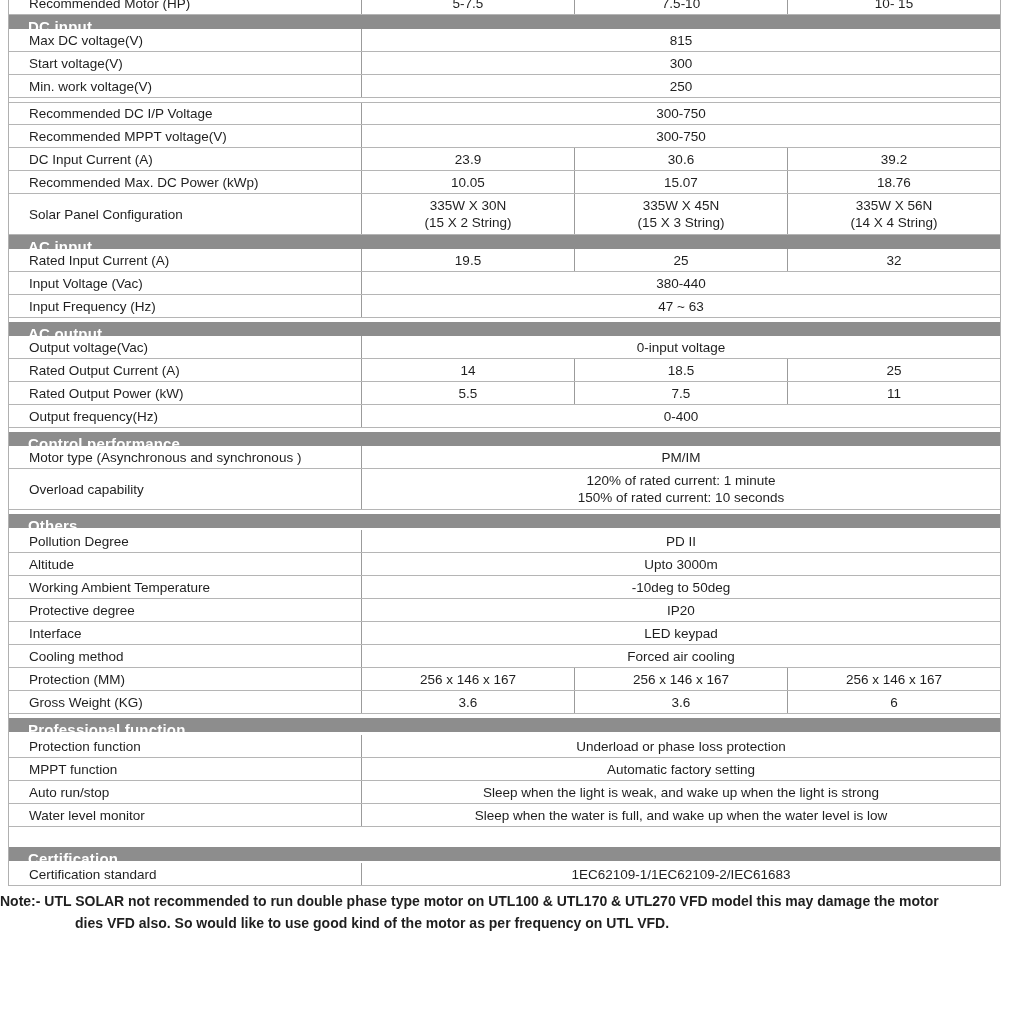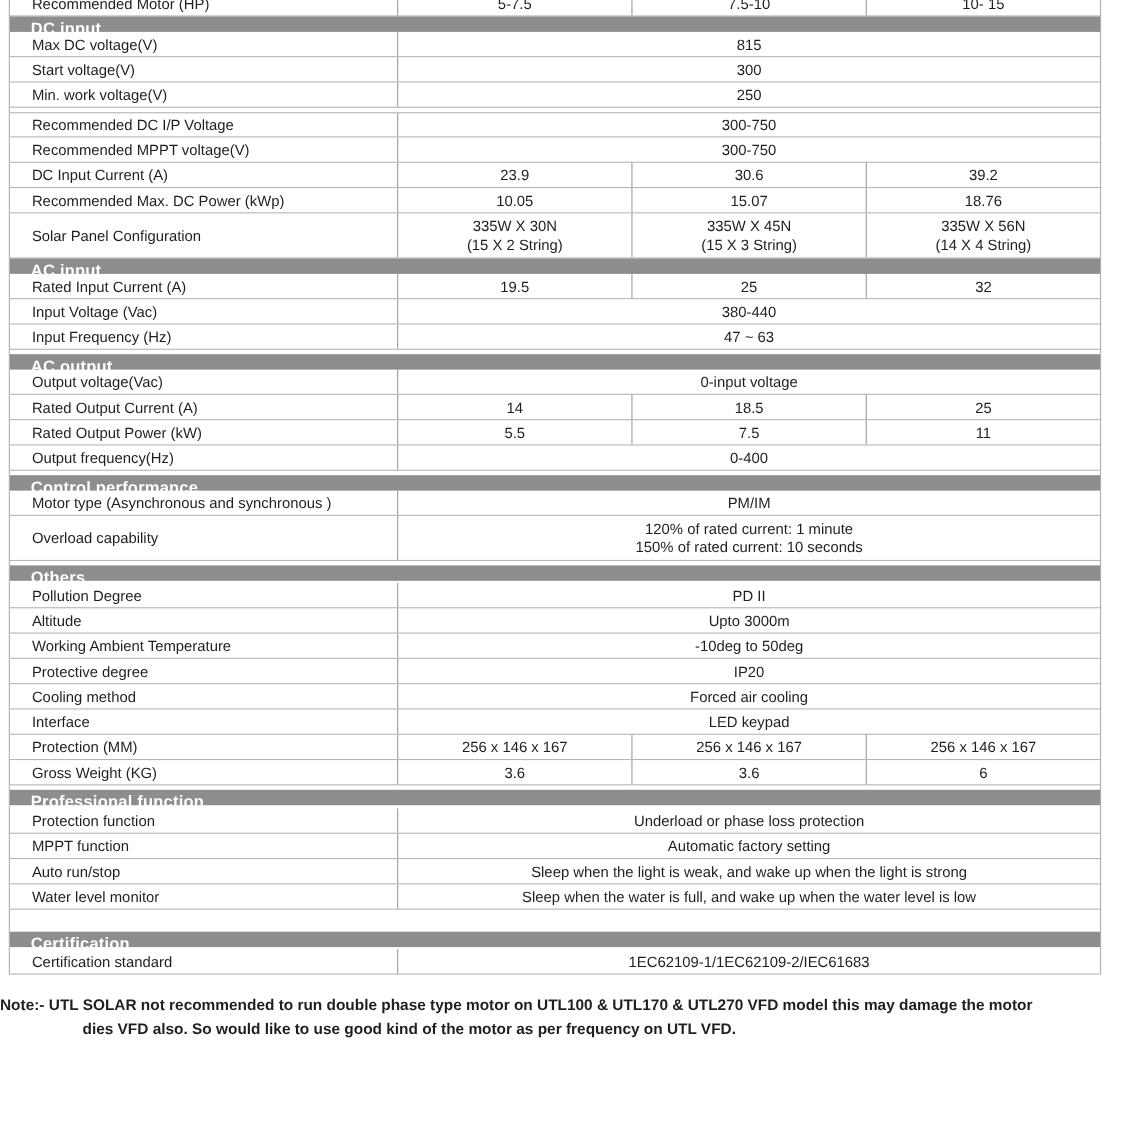--- a/index.html
+++ b/index.html
@@ -40,21 +40,21 @@
   .lc{
     width:353px;flex:none;display:flex;align-items:center;
     padding:3px 8px 3px 20px;border-right:1px solid var(--vline);
   }
   .vc{
     flex:1;display:flex;flex-direction:column;justify-content:center;align-items:center;
     text-align:center;padding:3px 4px;border-right:1px solid var(--vline);
   }
   .row .vc:last-child{border-right:none;}
   .ln{line-height:17px;}
-  .note{margin-top:16px;font-weight:bold;font-size:14px;line-height:22px;white-space:nowrap;}
+  .note{margin-top:4px;font-weight:bold;font-size:14px;line-height:22px;white-space:nowrap;}
   .note-l2{margin-left:75px;}
 </style>
 </head>
 <body>
 
 <div class="table-wrap" id="spec-table">
     <div class="section section-top">
       <div class="row">
         <div class="lc">Recommended Motor (HP)</div>
         <div class="vc">5-7.5</div>
@@ -178,26 +178,26 @@
       </div>
       <div class="row">
         <div class="lc">Working Ambient Temperature</div>
         <div class="vc">-10deg to 50deg</div>
       </div>
       <div class="row">
         <div class="lc">Protective degree</div>
         <div class="vc">IP20</div>
       </div>
       <div class="row">
+        <div class="lc">Interface</div>
+        <div class="vc">LED keypad</div>
+      </div>
+      <div class="row">
         <div class="lc">Cooling method</div>
         <div class="vc">Forced air cooling</div>
-      </div>
-      <div class="row">
-        <div class="lc">Interface</div>
-        <div class="vc">LED keypad</div>
       </div>
       <div class="row">
         <div class="lc">Protection (MM)</div>
         <div class="vc">256 x 146 x 167</div>
         <div class="vc">256 x 146 x 167</div>
         <div class="vc">256 x 146 x 167</div>
       </div>
       <div class="row">
         <div class="lc">Gross Weight (KG)</div>
         <div class="vc">3.6</div>

